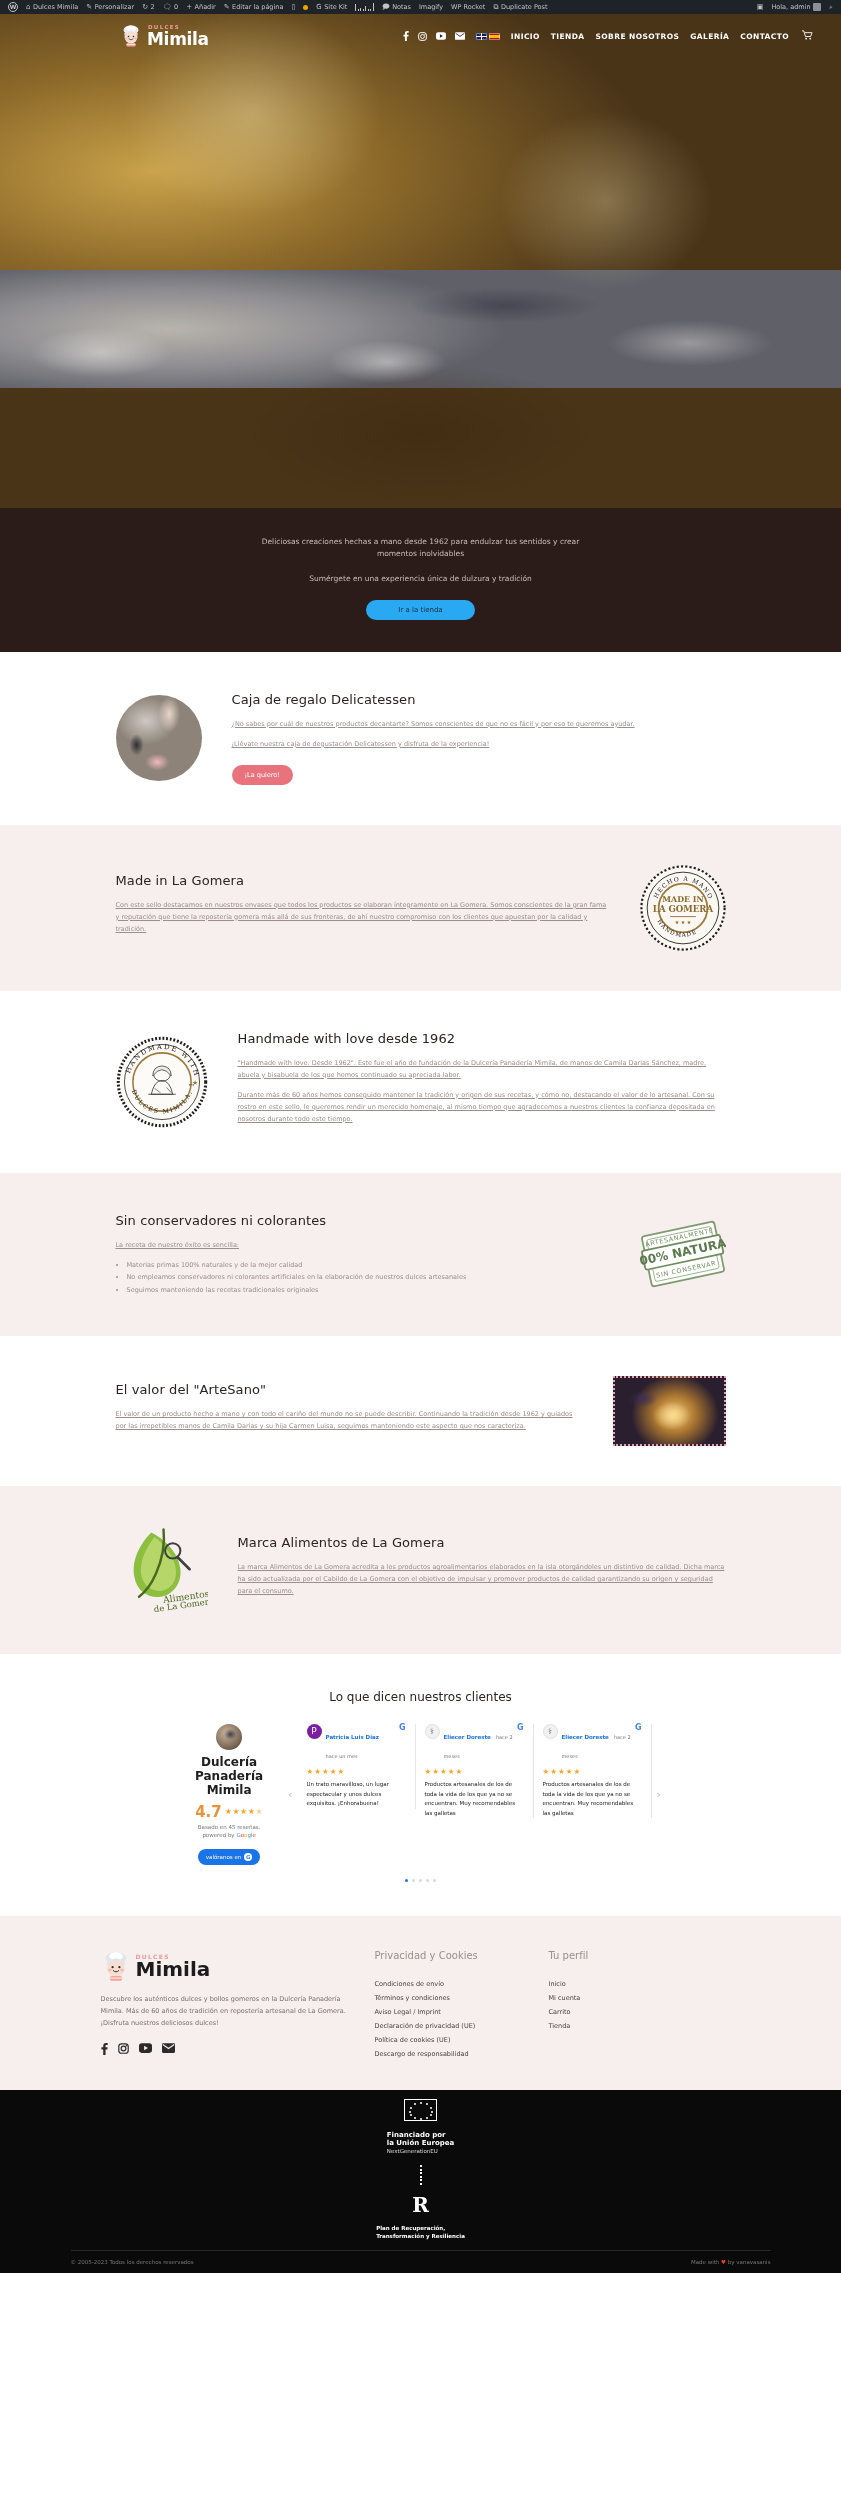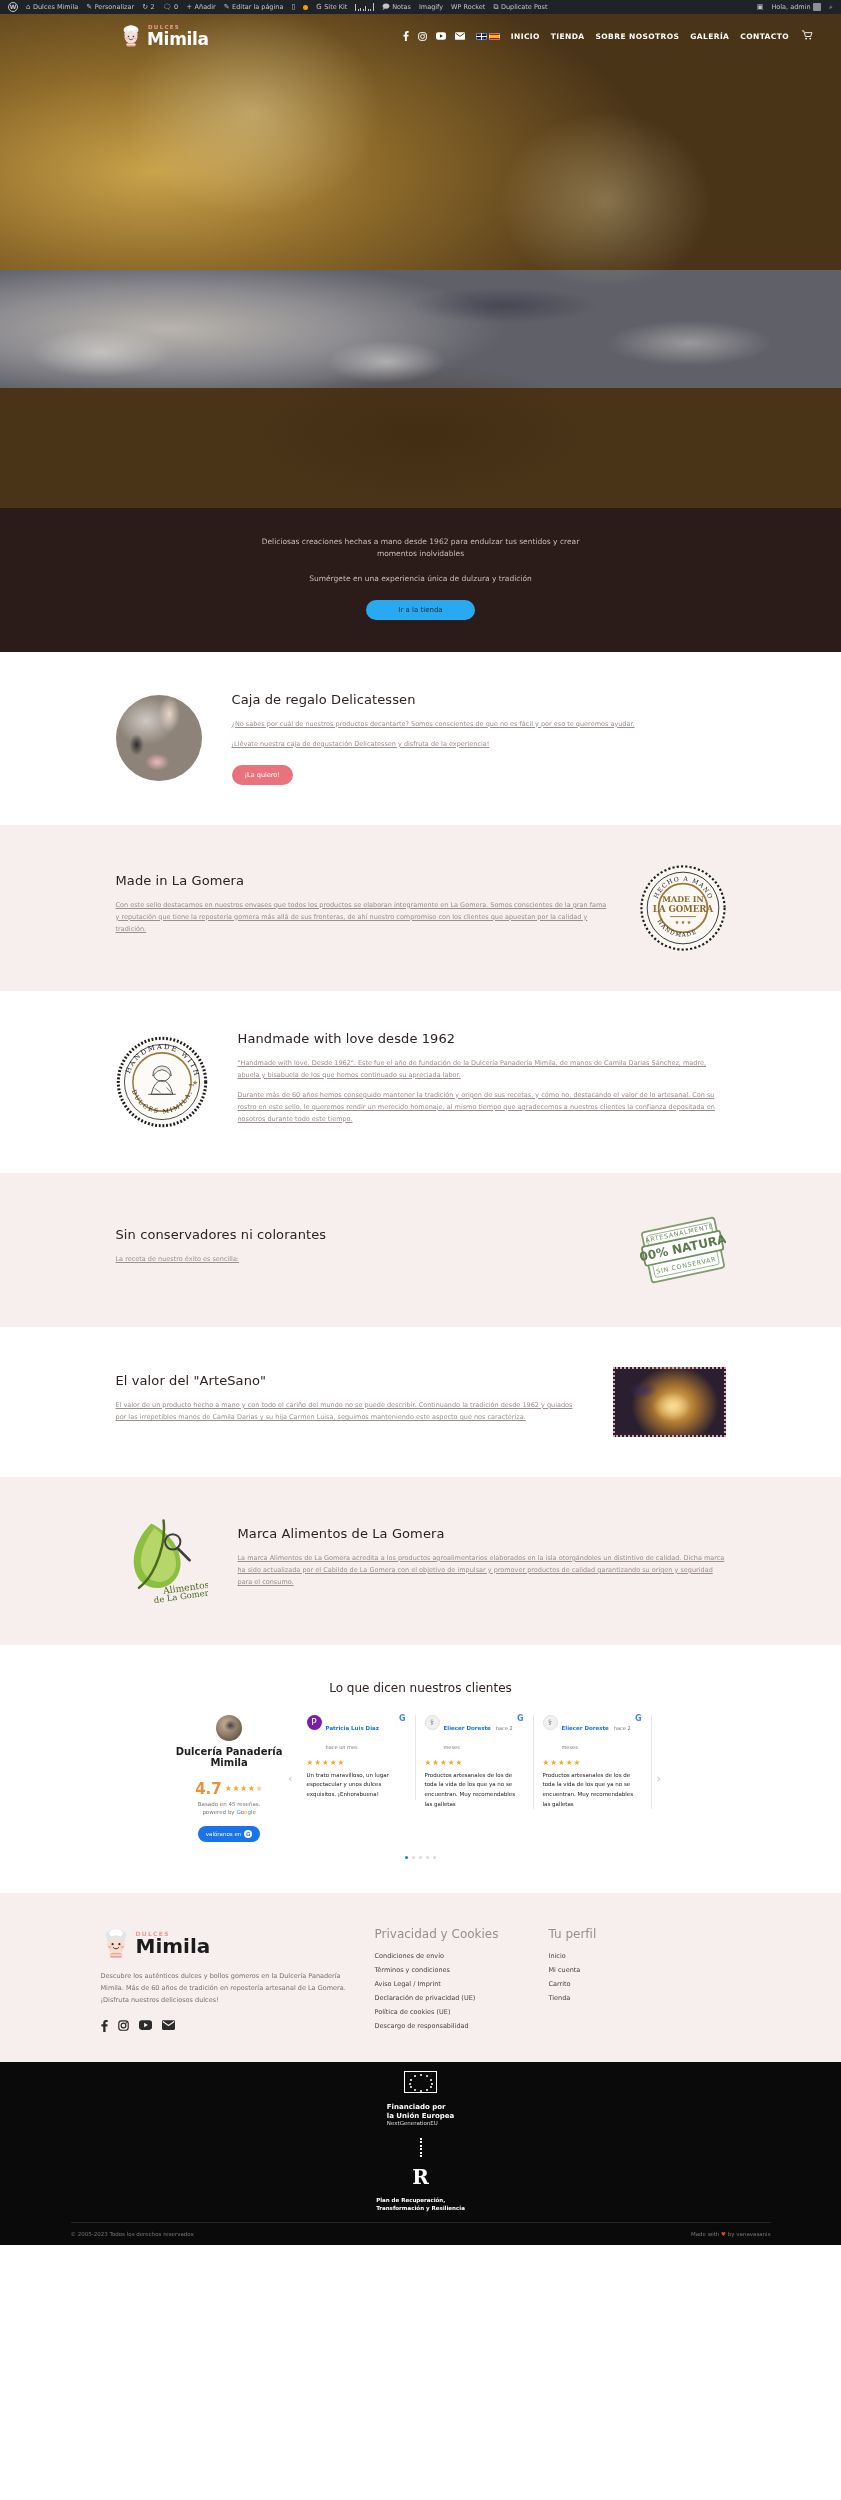--- a/index.html
+++ b/index.html
@@ -204,21 +204,21 @@
   }
   .rev-strip { display: flex; align-items: flex-start; justify-content: center; gap: 0; }
   .rev-summary { width: 108px; text-align: center; flex: 0 0 108px; }
   .rev-avatar {
     width: 26px; height: 26px; border-radius: 50%; margin: 0 auto 5px;
     background: radial-gradient(circle at 40% 35%, #cdb49a, #6b5a4a 75%);
     position: relative; overflow:hidden;
   }
   .rev-avatar::after{content:"";position:absolute;inset:0;
     background:radial-gradient(ellipse 35% 30% at 55% 40%, #3a3f4a, transparent 70%);}
-  .rev-biz { font-size: 10px; font-weight: 700; color: #1f1f1f; margin-bottom: 12px; }
+  .rev-biz { font-size: 12px; font-weight: 700; color: #1f1f1f; margin-bottom: 6px; }
   .rev-score-line { display:flex; align-items:center; justify-content:center; gap:3px; margin-bottom:3px;}
   .rev-score { font-size: 15px; color: #e8923a; font-weight: 700; }
   .stars { color: #f5a623; font-size: 8px; letter-spacing: .5px; line-height:1;}
   .rev-based { font-size: 5.5px; color: #777; margin-bottom: 2px; }
   .rev-powered { font-size: 5.5px; color: #777; margin-bottom: 6px; }
   .gword span:nth-child(1){color:#4285F4}.gword span:nth-child(2){color:#EA4335}
   .gword span:nth-child(3){color:#FBBC05}.gword span:nth-child(4){color:#4285F4}
   .gword span:nth-child(5){color:#34A853}.gword span:nth-child(6){color:#EA4335}
   .btn-google {
     background:#1a73e8;color:#fff;border:none;border-radius:13px;
@@ -251,21 +251,21 @@
   
   .footer { background: #f7eeee; padding: 34px 0 28px; }
   .foot-wrap { width: 640px; margin: 0 auto; display: flex; gap: 24px; }
   .foot-col-brand { flex: 0 0 250px; }
   .foot-brand { display:flex; align-items:center; gap:5px; margin-bottom:10px;}
   .foot-sup { font-size:6px; letter-spacing:1.3px; font-weight:700; color:#ee9a9a; display:block;}
   .foot-name { font-size:20px; font-weight:700; color:#1c1c1c; line-height:.95; display:block;}
   .foot-desc { font-size:6.5px; color:#7b706d; line-height:1.85; margin-bottom:14px;}
   .foot-social { display:flex; gap:10px; font-size:10px; color:#2b2b2b;}
   .foot-col { flex: 0 0 150px; }
-  .foot-h { font-size:12px; color:#9b8f8c; margin-bottom:9px; font-weight:400;}
+  .foot-h { font-size:10px; color:#9b8f8c; margin-bottom:17px; font-weight:400;}
   .foot-link { font-size:6.5px; color:#4a4340; line-height:2.15; display:block; text-decoration:none;}
 
   
   .eubar { background:#0a0a0a; padding:9px 0; display:flex; align-items:center; justify-content:center; gap:10px;flex-direction:column;}
   .eu-flag { width:33px;height:22px;border:1px solid #fff;position:relative;}
   .eu-flag i{position:absolute;width:2px;height:2px;background:#fff;border-radius:50%;}
   .eu-t1{font-size:7px;color:#fff;font-weight:700;line-height:1.25;}
   .eu-t2{font-size:5.5px;color:#ddd;line-height:1.3;}
   .prtr-logo{font-family:"DejaVu Serif","Liberation Serif",serif;font-size:20px;font-weight:700;color:#fff;line-height:1;}
   .prtr-txt{font-size:5.5px;color:#fff;font-weight:700;line-height:1.45;}
@@ -510,20 +510,25 @@
     </div>
   </div>
 </section>
 
 <section class="section sec-pink">
   <div class="wrap">
     <div class="row">
       <div class="col-text">
         <h2 class="sec-h2">Sin conservadores ni colorantes</h2>
         <p class="sec-p">La receta de nuestro éxito es sencilla:</p>
+        <ul class="sec-ul">
+          <li>Materias primas 100% naturales y de la mejor calidad</li>
+          <li>No empleamos conservadores ni colorantes artificiales en la elaboración de nuestros dulces artesanales</li>
+          <li>Seguimos manteniendo las recetas tradicionales originales</li>
+        </ul>
       </div>
       <svg class="seal" width="86" height="74" viewBox="0 0 120 104">
         <g transform="rotate(-12 60 52)">
           <rect x="8" y="16" width="104" height="72" rx="4" fill="#ffffff" stroke="#7f9b6e" stroke-width="2.5"></rect>
           <rect x="14" y="22" width="92" height="60" rx="3" fill="none" stroke="#7f9b6e" stroke-width="1"></rect>
           <rect x="4" y="36" width="112" height="27" rx="3" fill="#ffffff" stroke="#6f8d5e" stroke-width="2.5"></rect>
           <text x="60" y="55" text-anchor="middle" font-size="17" font-weight="bold" fill="#5d7a4e" font-family="DejaVu Sans, sans-serif">100% NATURAL</text>
           <text x="60" y="31" text-anchor="middle" font-size="9" fill="#6f8d5e" font-family="DejaVu Sans, sans-serif" letter-spacing="1">ARTESANALMENTE</text>
           <text x="60" y="77" text-anchor="middle" font-size="9" fill="#6f8d5e" font-family="DejaVu Sans, sans-serif" letter-spacing="1">SIN CONSERVAR</text>
         </g>

